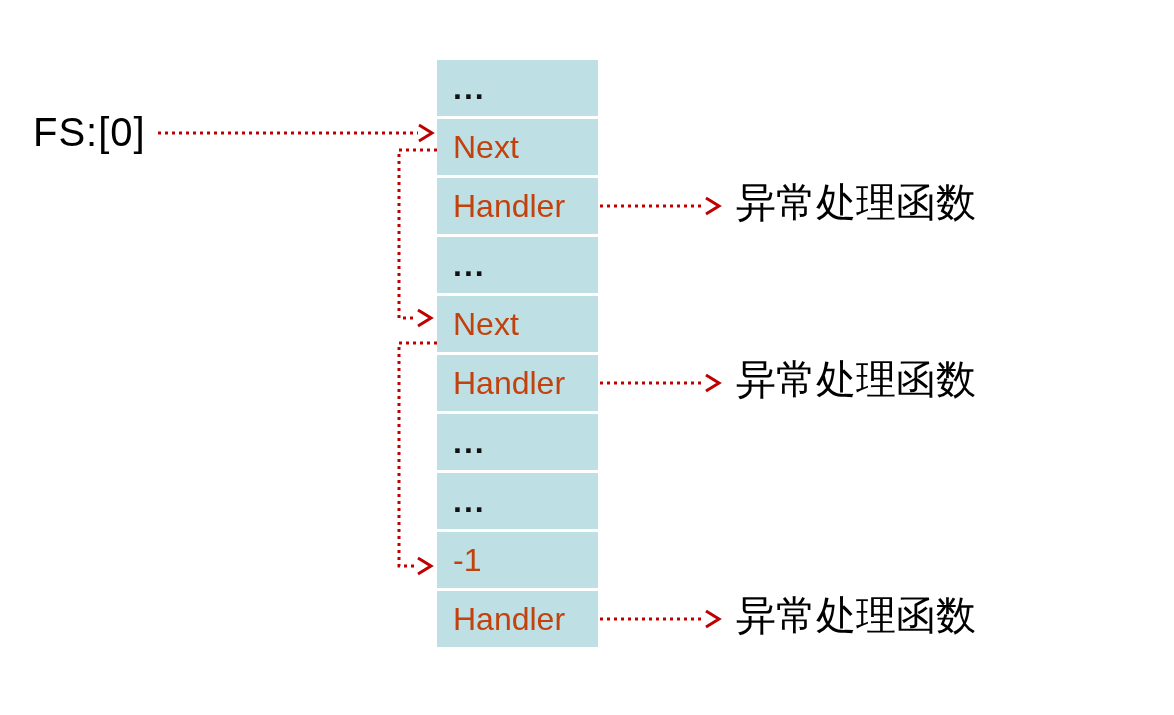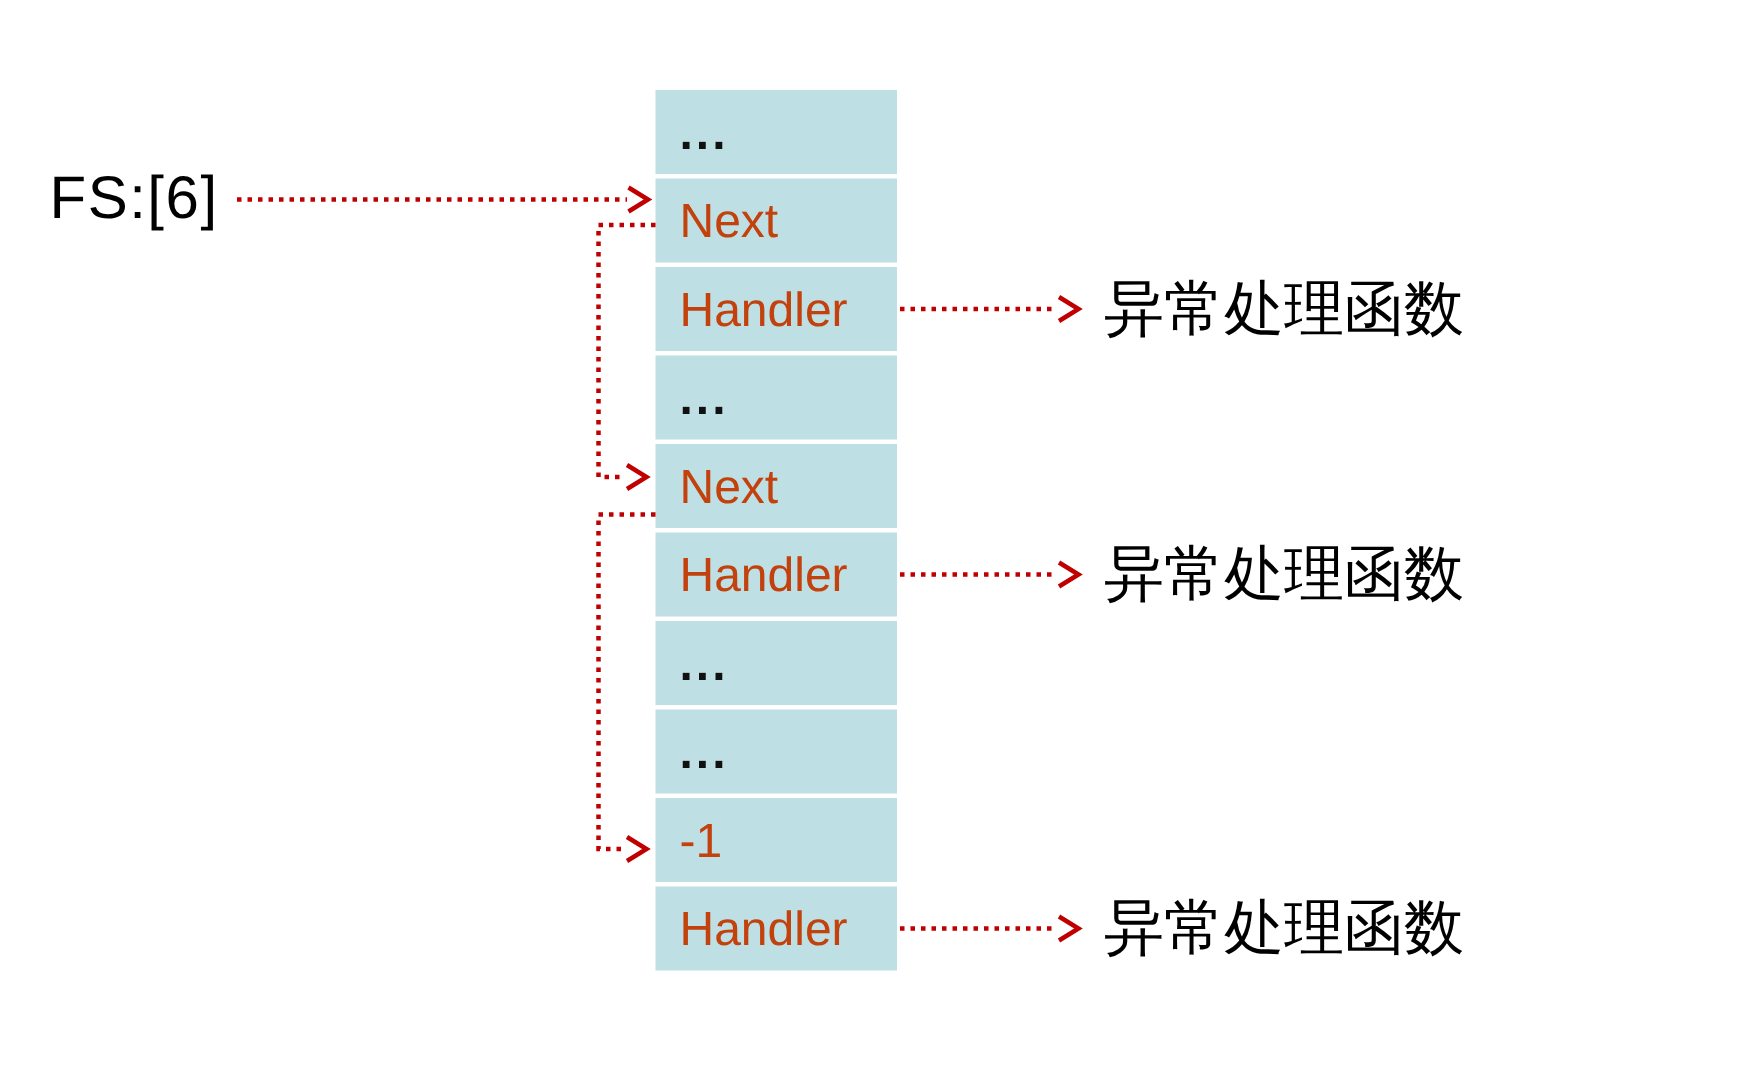--- a/index.html
+++ b/index.html
@@ -44,35 +44,35 @@
   .arrow-overlay {
     position: absolute;
     left: 0; top: 0;
     width: 1174px; height: 715px;
     pointer-events: none;
   }
   .annotation {
     position: absolute;
     left: 736px;
     width: 420px;
-    font-family: Liberation Sans, sans-serif;
+    font-family: Liberation Mono, monospace;
     font-size: 40px;
     line-height: 48px;
     color: #000000;
   }
   .annotation.a1 { top: 182px; }
   .annotation.a2 { top: 359px; }
   .annotation.a3 { top: 595px; }
 </style>
 </head>
 <body>
 
 <div class="canvas">
 
-  <div class="fs-label">FS:[6]</div>
+  <div class="fs-label">FS:[0]</div>
 
   <div class="stack">
     <div class="cell filler">...</div>
     <div class="cell field">Next</div>
     <div class="cell field">Handler</div>
     <div class="cell filler">...</div>
     <div class="cell field">Next</div>
     <div class="cell field">Handler</div>
     <div class="cell filler">...</div>
     <div class="cell filler">...</div>

